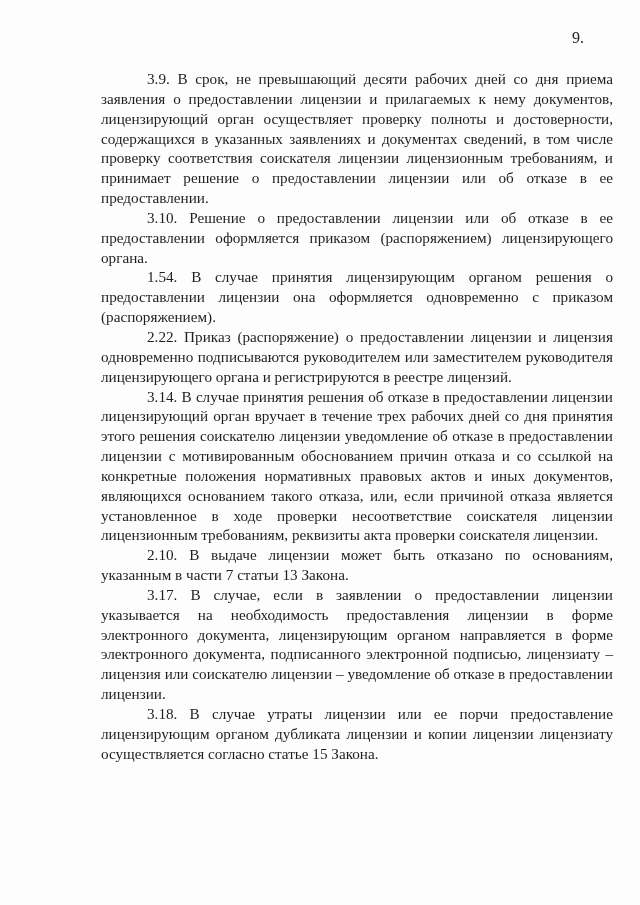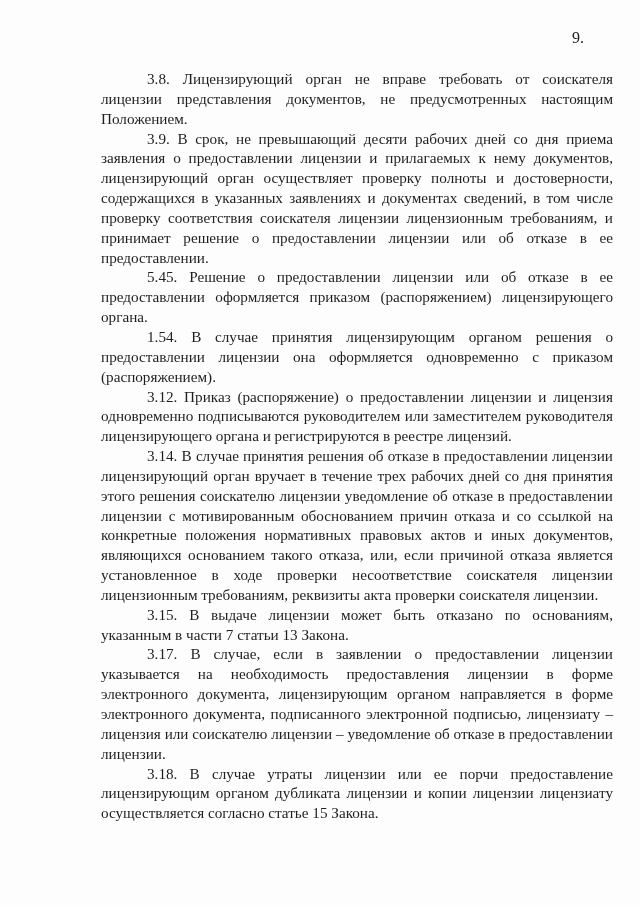--- a/index.html
+++ b/index.html
@@ -21,23 +21,22 @@
   }
   .para { margin: 0; text-indent: 46px; text-align: justify; }
 </style>
 </head>
 <body>
 
 <div class="page">
   <div class="page-number">9.</div>
 
   <div class="body-text">
-    <p class="para">3.8. Лицензирующий орган не вправе требовать от соискателя лицензии представления документов, не предусмотренных настоящим Положением.</p>
     <p class="para">3.9. В срок, не превышающий десяти рабочих дней со дня приема заявления о предоставлении лицензии и прилагаемых к нему документов, лицензирующий орган осуществляет проверку полноты и достоверности, содержащихся в указанных заявлениях и документах сведений, в том числе проверку соответствия соискателя лицензии лицензионным требованиям, и принимает решение о предоставлении лицензии или об отказе в ее предоставлении.</p>
-    <p class="para">5.45. Решение о предоставлении лицензии или об отказе в ее предоставлении оформляется приказом (распоряжением) лицензирующего органа.</p>
+    <p class="para">3.10. Решение о предоставлении лицензии или об отказе в ее предоставлении оформляется приказом (распоряжением) лицензирующего органа.</p>
     <p class="para">1.54. В случае принятия лицензирующим органом решения о предоставлении лицензии она оформляется одновременно с приказом (распоряжением).</p>
-    <p class="para">3.12. Приказ (распоряжение) о предоставлении лицензии и лицензия одновременно подписываются руководителем или заместителем руководителя лицензирующего органа и регистрируются в реестре лицензий.</p>
+    <p class="para">2.22. Приказ (распоряжение) о предоставлении лицензии и лицензия одновременно подписываются руководителем или заместителем руководителя лицензирующего органа и регистрируются в реестре лицензий.</p>
     <p class="para">3.14. В случае принятия решения об отказе в предоставлении лицензии лицензирующий орган вручает в течение трех рабочих дней со дня принятия этого решения соискателю лицензии уведомление об отказе в предоставлении лицензии с мотивированным обоснованием причин отказа и со ссылкой на конкретные положения нормативных правовых актов и иных документов, являющихся основанием такого отказа, или, если причиной отказа является установленное в ходе проверки несоответствие соискателя лицензии лицензионным требованиям, реквизиты акта проверки соискателя лицензии.</p>
-    <p class="para">3.15. В выдаче лицензии может быть отказано по основаниям, указанным в части 7 статьи 13 Закона.</p>
+    <p class="para">2.10. В выдаче лицензии может быть отказано по основаниям, указанным в части 7 статьи 13 Закона.</p>
     <p class="para">3.17. В случае, если в заявлении о предоставлении лицензии указывается на необходимость предоставления лицензии в форме электронного документа, лицензирующим органом направляется в форме электронного документа, подписанного электронной подписью, лицензиату – лицензия или соискателю лицензии – уведомление об отказе в предоставлении лицензии.</p>
     <p class="para">3.18. В случае утраты лицензии или ее порчи предоставление лицензирующим органом дубликата лицензии и копии лицензии лицензиату осуществляется согласно статье 15 Закона.</p>
   </div>
 </div>
 
 </body></html>

